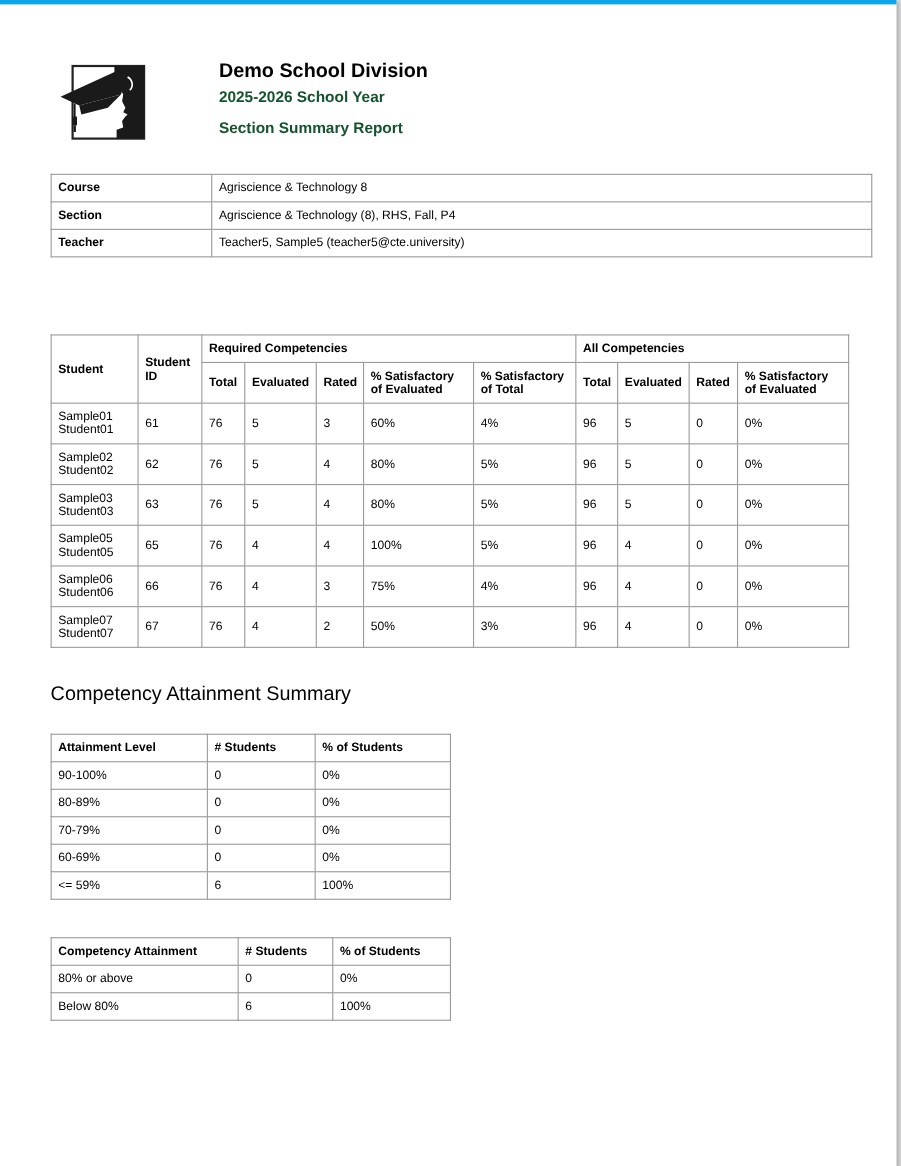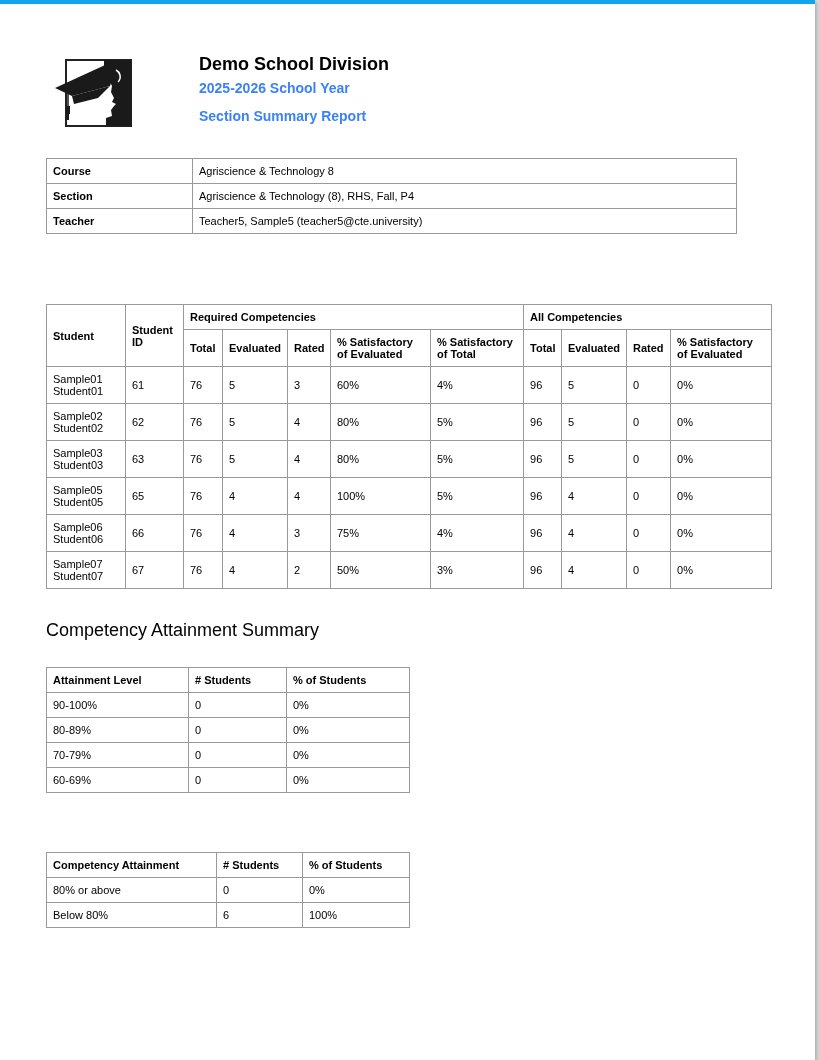--- a/index.html
+++ b/index.html
@@ -8,29 +8,29 @@
     font-family: "Liberation Sans", sans-serif; color: #000;
   }
   .page {
     position: absolute; left: 0; top: 0; width: 815px; height: 1056px;
     background: #fff; border-top: 4px solid #0ea5e9;
     box-shadow: 2px 2px 3px rgba(0,0,0,0.18);
   }
   .logo { position: absolute; left: 54px; top: 54px; width: 80px; height: 70px; }
   .hdr { position: absolute; left: 199px; top: 49px; }
   .hdr .title { font-size: 18px; font-weight: bold; line-height: 22px; color: #000; }
-  .hdr .sub { font-size: 14px; font-weight: bold; color: #3b82f6; line-height: 17px; }
+  .hdr .sub { font-size: 14px; font-weight: bold; color: #14532d; line-height: 17px; }
   .hdr .sub.y { margin-top: 5px; }
   .hdr .sub.r { margin-top: 11px; }
 
   table { border-collapse: collapse; position: absolute; font-size: 11px; }
   td, th { border: 1px solid #9a9a9a; text-align: left; vertical-align: middle; padding: 0 6px; font-weight: normal; }
   th, .b { font-weight: bold; }
 
-  .info { left: 46px; top: 154px; width: 691px; }
+  .info { left: 46px; top: 154px; width: 747px; }
   .info td { height: 24px; }
   .info td.k { width: 133px; font-weight: bold; }
 
   .main { left: 46px; top: 300px; width: 725px; table-layout: fixed; }
   .main th { line-height: 12px; }
   .main tr.h1 th { height: 24px; }
   .main tr.h2 th { height: 36px; }
   .main td { height: 36px; line-height: 12px; }
 
   .sect-title { position: absolute; left: 46px; top: 616px; font-size: 18px; font-weight: normal; }
@@ -241,20 +241,25 @@
         <tr>
           <td>70-79%</td>
           <td>0</td>
           <td>0%</td>
         </tr>
         <tr>
           <td>60-69%</td>
           <td>0</td>
           <td>0%</td>
         </tr>
+        <tr>
+          <td>&lt;= 59%</td>
+          <td>6</td>
+          <td>100%</td>
+        </tr>
       </tbody>
   </table>
 
   <table class="ca">
     <colgroup>
         <col style="width:170px">
         <col style="width:86px">
         <col style="width:107px">
       </colgroup>
     <thead>

